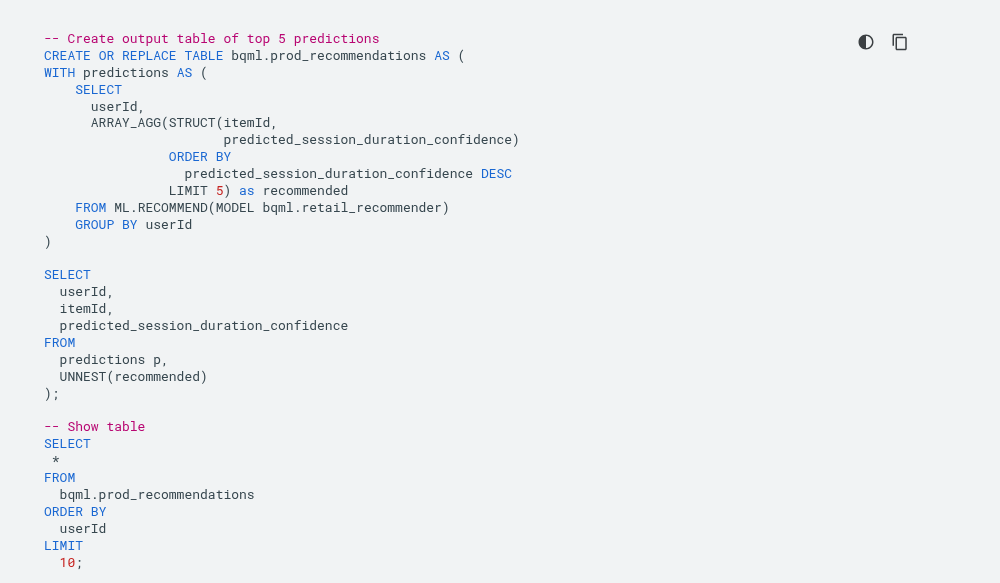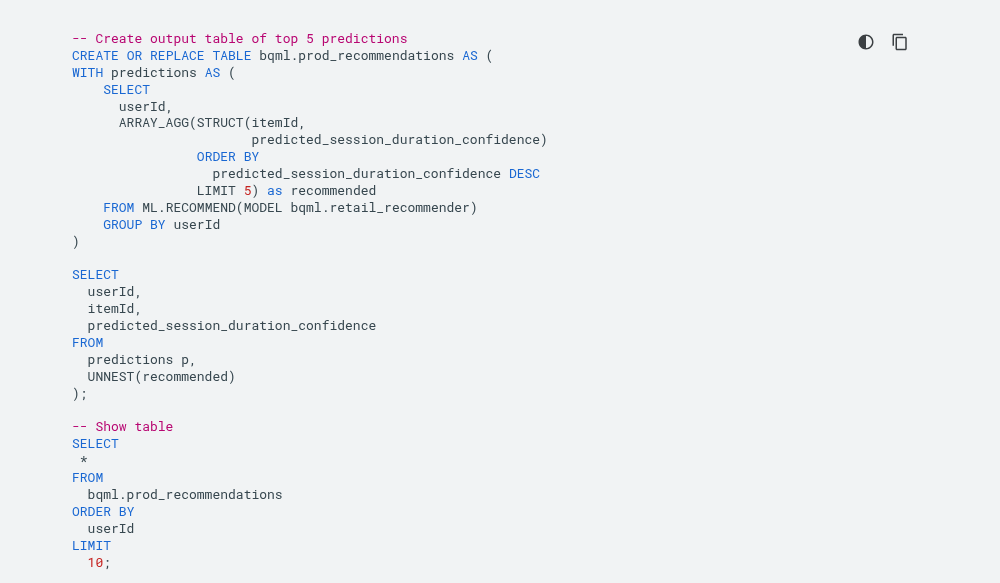--- a/index.html
+++ b/index.html
@@ -10,21 +10,21 @@
     body {
       background: #f1f3f4;
       font-family: 'Roboto Mono', 'Courier New', monospace;
       font-size: 13px;
       line-height: 1.3;
       padding: 30px 0;
     }
     .code-container {
       position: relative;
       max-width: 1000px;
-      padding-left: 72px;
+      padding-left: 44px;
       padding-right: 100px;
     }
     .action-buttons {
       position: absolute;
       top: 2px;
       right: 90px;
       display: flex;
       gap: 14px;
       align-items: center;
     }

